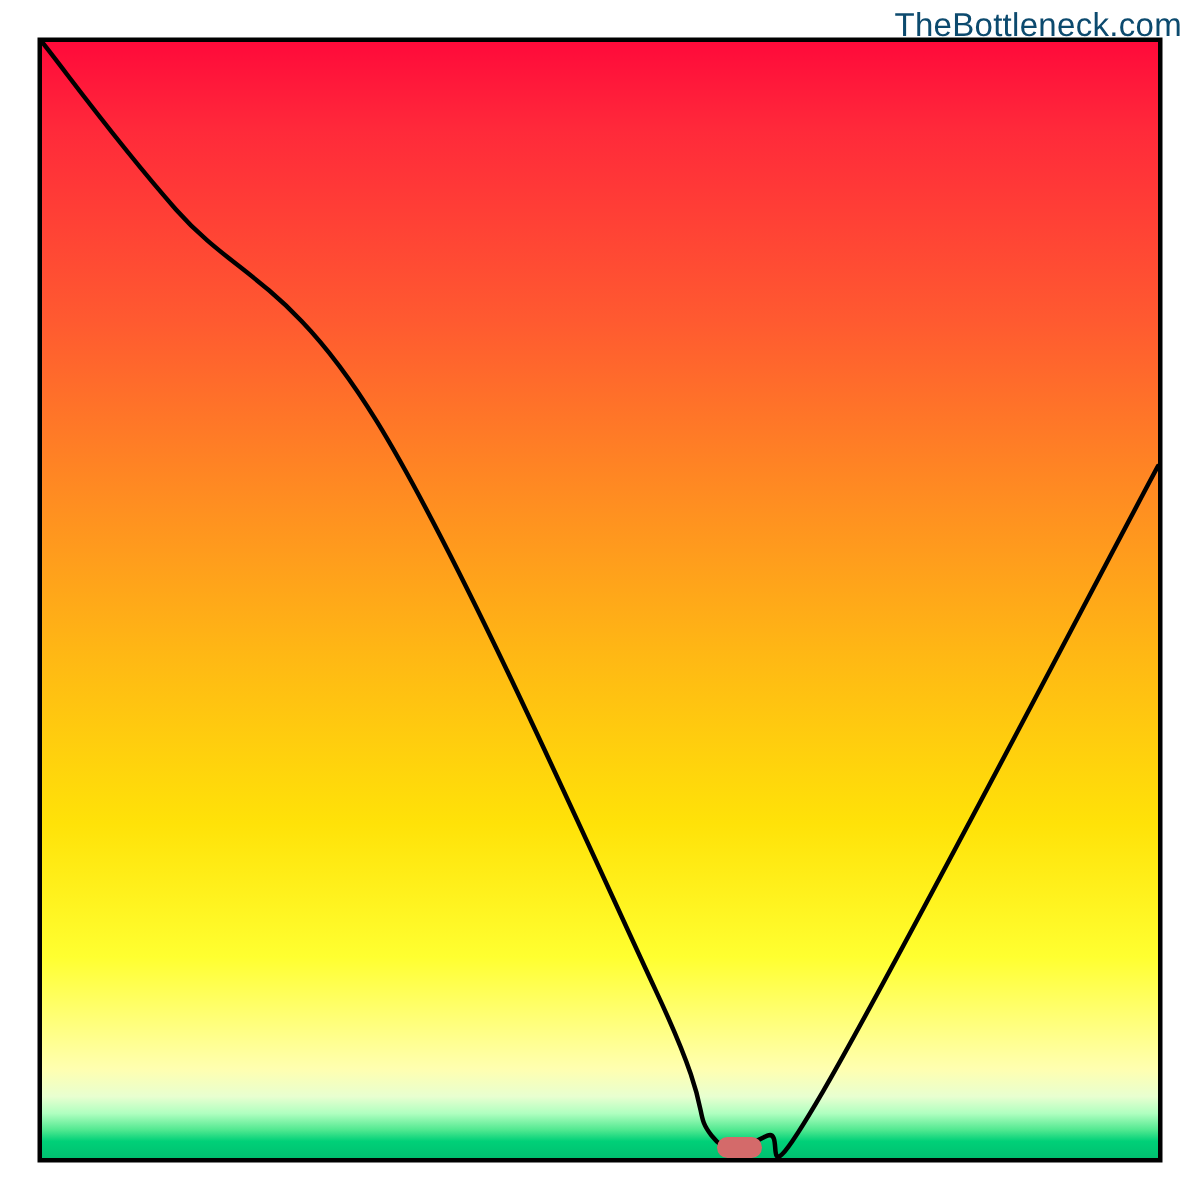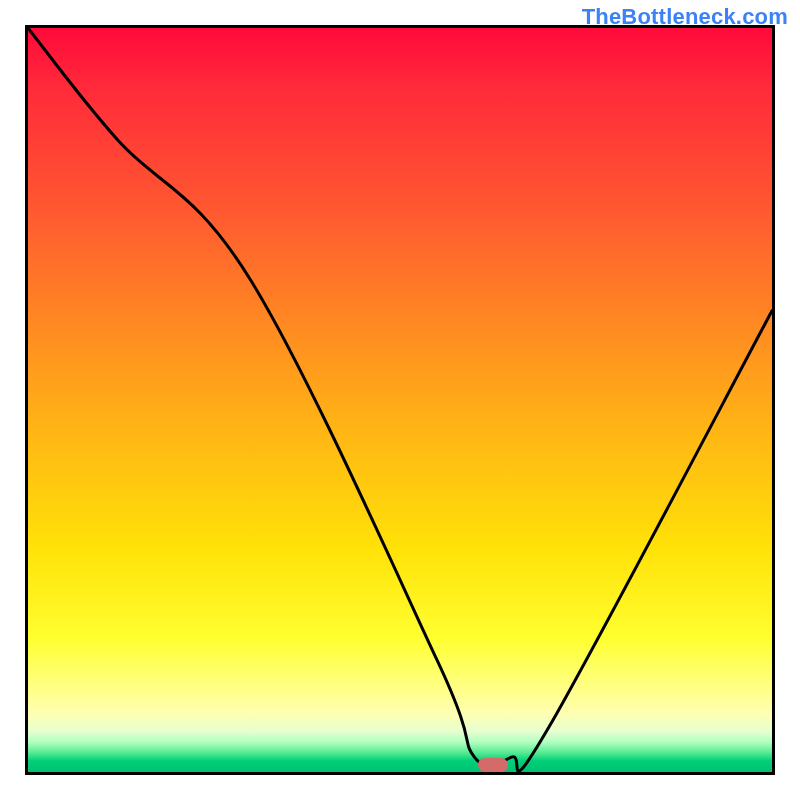--- a/index.html
+++ b/index.html
@@ -60,23 +60,23 @@
     height: 14px;
     border-radius: 7px;
     
     background: #d46a6a;
     transform: translate(-50%, -50%);
   }
   .attribution {
     position: absolute;
     top: 4px;
     right: 12px;
-    color: #3b82f6;
+    color: #0c4a6e;
     font-size: 22px;
-    font-weight: 700;
+    font-weight: 400;
     letter-spacing: 0.2px;
   }
 </style>
 </head>
 <body>
 
 <div class="outer">
 
   <div class="attribution">TheBottleneck.com</div>
 

